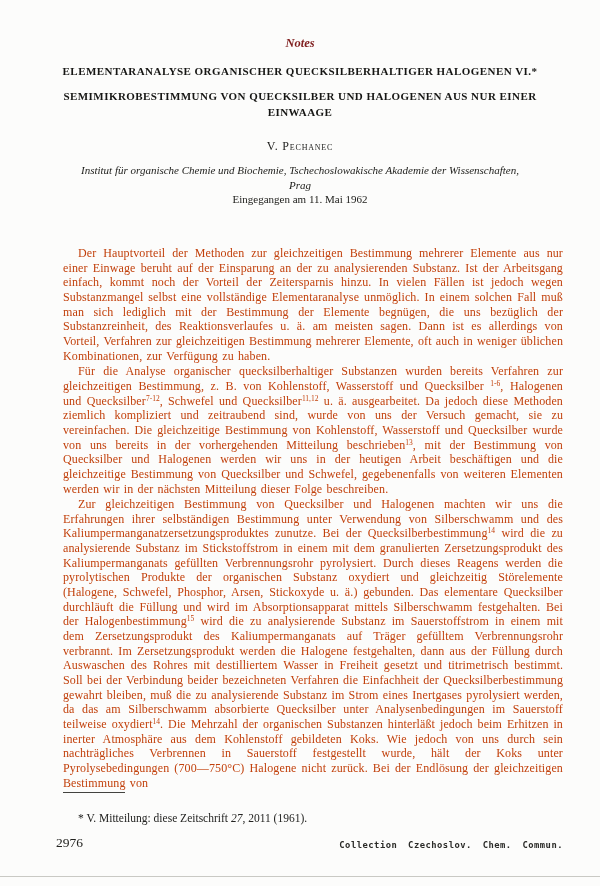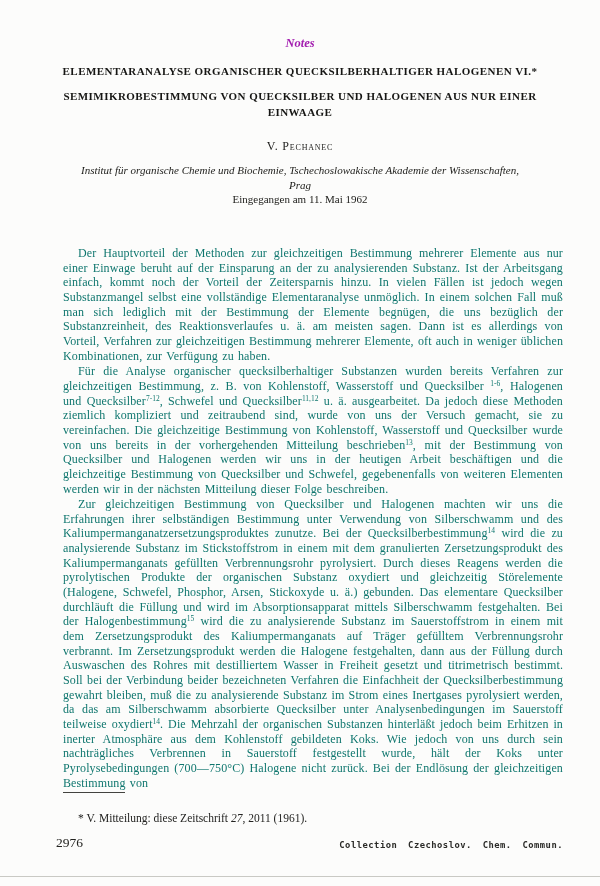--- a/index.html
+++ b/index.html
@@ -22,21 +22,21 @@
     left: 50px;
     right: 50px;
     text-align: center;
   }
   .running-head {
     font-style: italic;
     font-weight: 600;
     font-size: 12.5px;
     line-height: 15px;
     margin-bottom: 13px;
-    color: #a21caf;
+    color: #7f1d1d;
   }
   .title-line1 {
     font-weight: bold;
     font-size: 11px;
     letter-spacing: 0.45px;
     line-height: 15px;
     margin: 0 0 9px 0;
     color: #161614;
   }
   .title-line2 {
@@ -74,21 +74,21 @@
     width: 500px;
   }
   .body-text p {
     margin: 0;
     text-indent: 15px;
     text-align: justify;
     font-size: 12px;
     line-height: 14.65px;
     letter-spacing: 0.12px;
     word-spacing: 1.1px;
-    color: #0f766e;
+    color: #c2410c;
   }
   .body-text p + p {
     margin-top: 1px;
   }
   sup.refnum {
     font-size: 7.5px;
     letter-spacing: 0;
     vertical-align: 4px;
     line-height: 0;
   }

